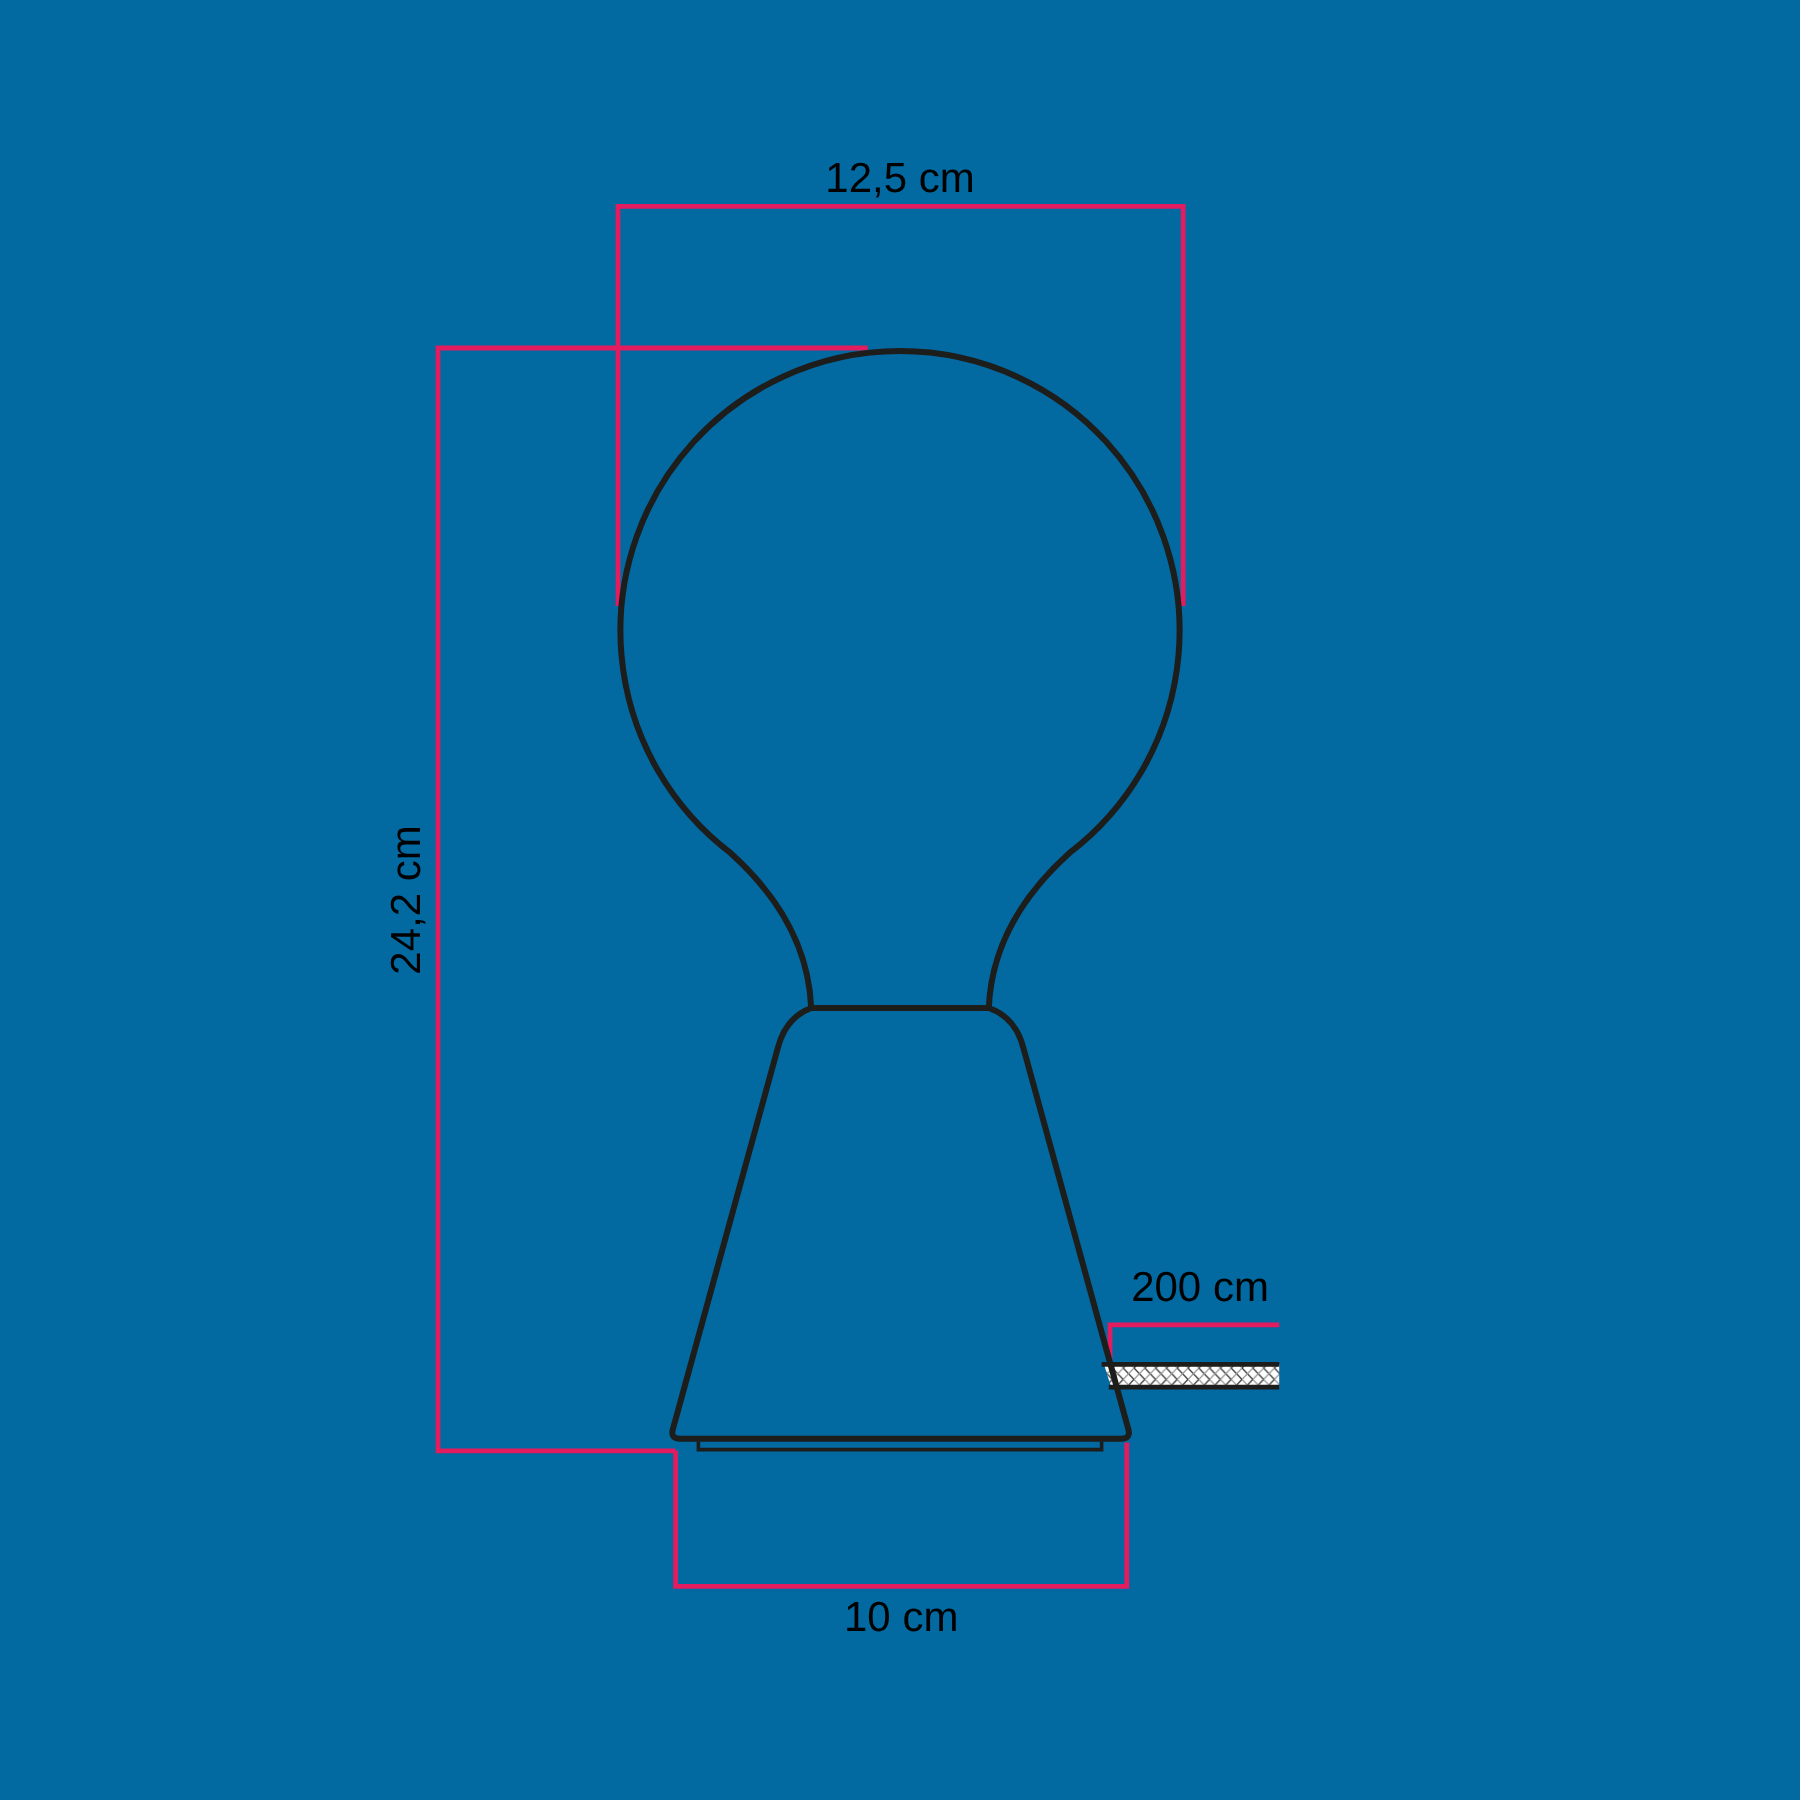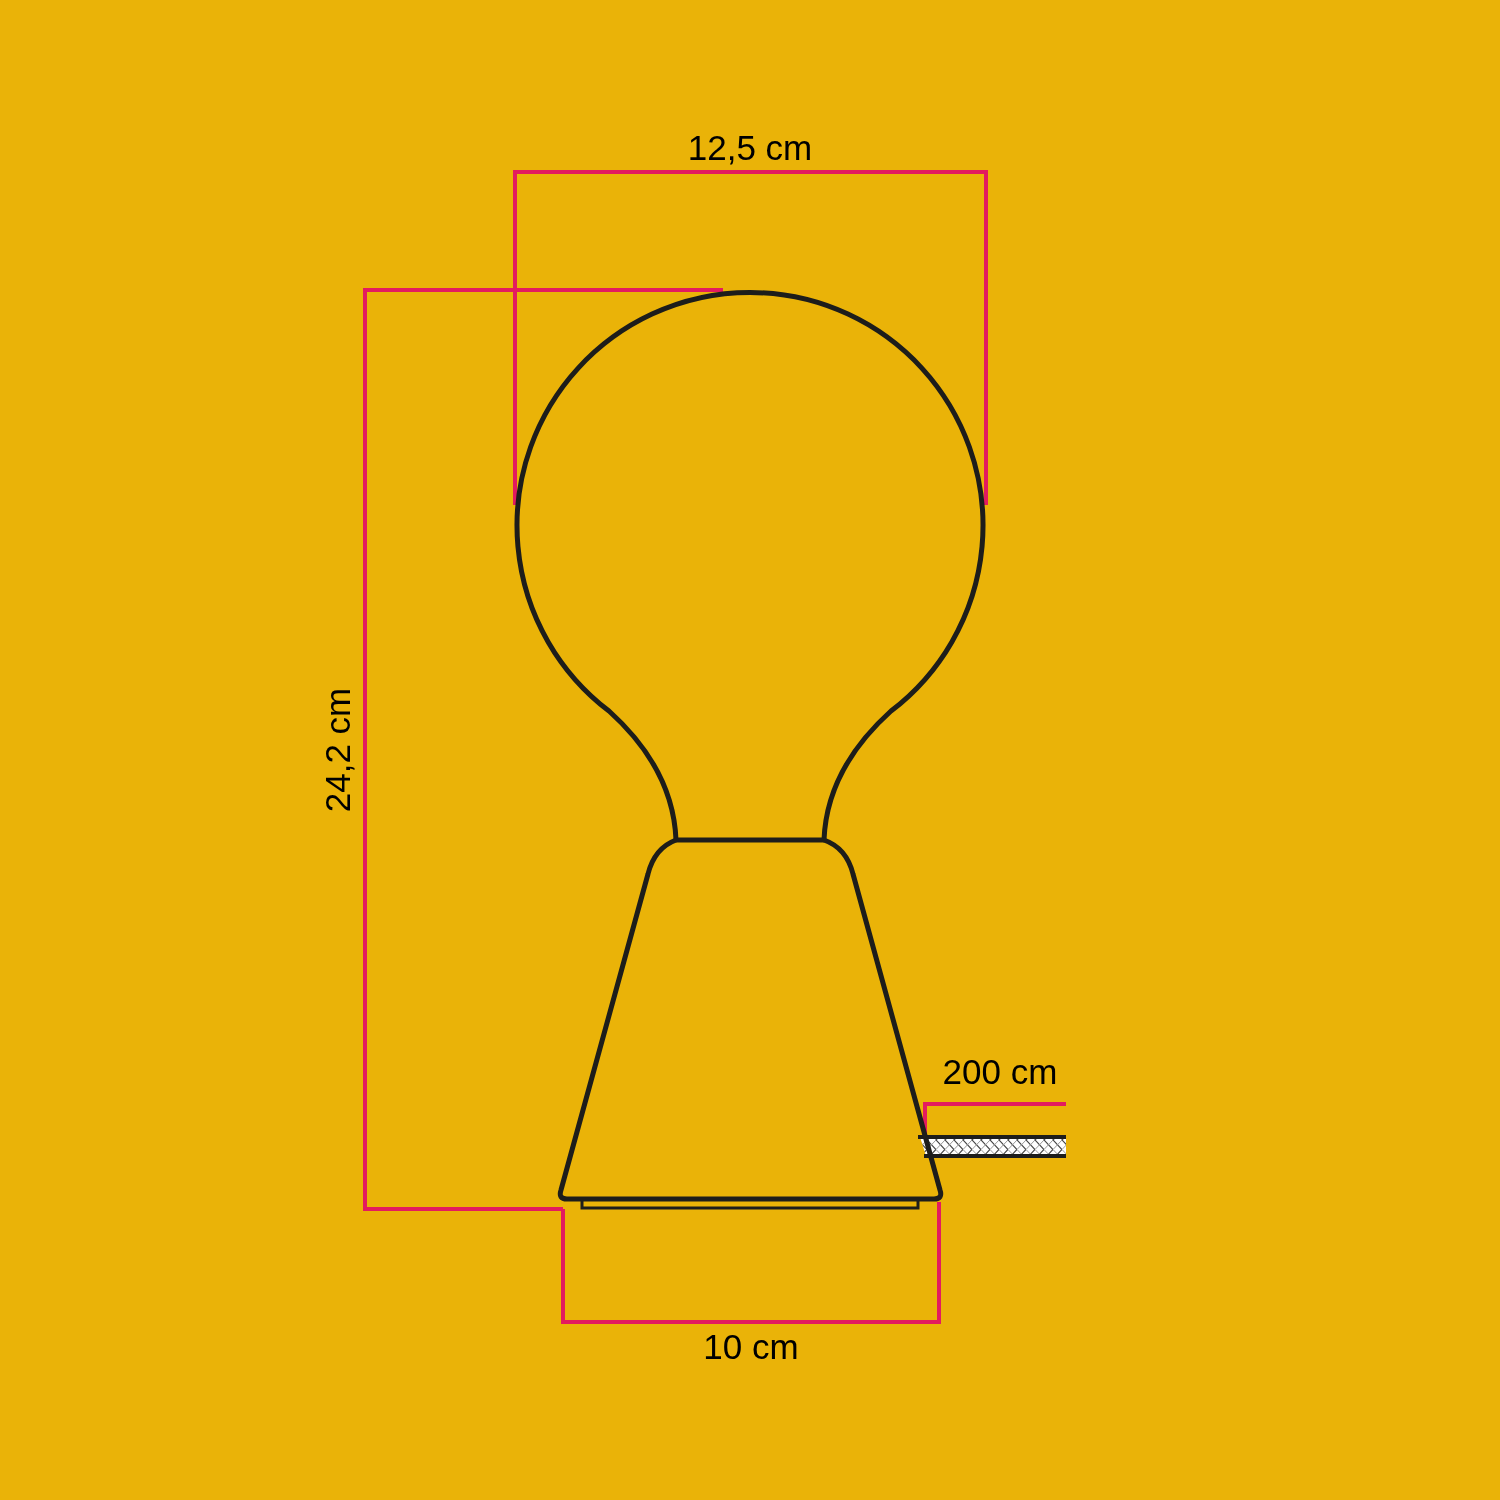--- a/index.html
+++ b/index.html
@@ -4,21 +4,21 @@
 <style>
   html, body {
     margin: 0;
     padding: 0;
     background: #ffffff;
   }
   .stage {
     position: relative;
     width: 1500px;
     height: 1500px;
-    background: #eab308;
+    background: #0369a1;
     font-family: "Liberation Sans", sans-serif;
   }
   svg { display: block; }
   .dim-line {
     fill: none;
     stroke-width: 4;
     stroke-linecap: butt;
     stroke-linejoin: miter;
   }
   .outline {

